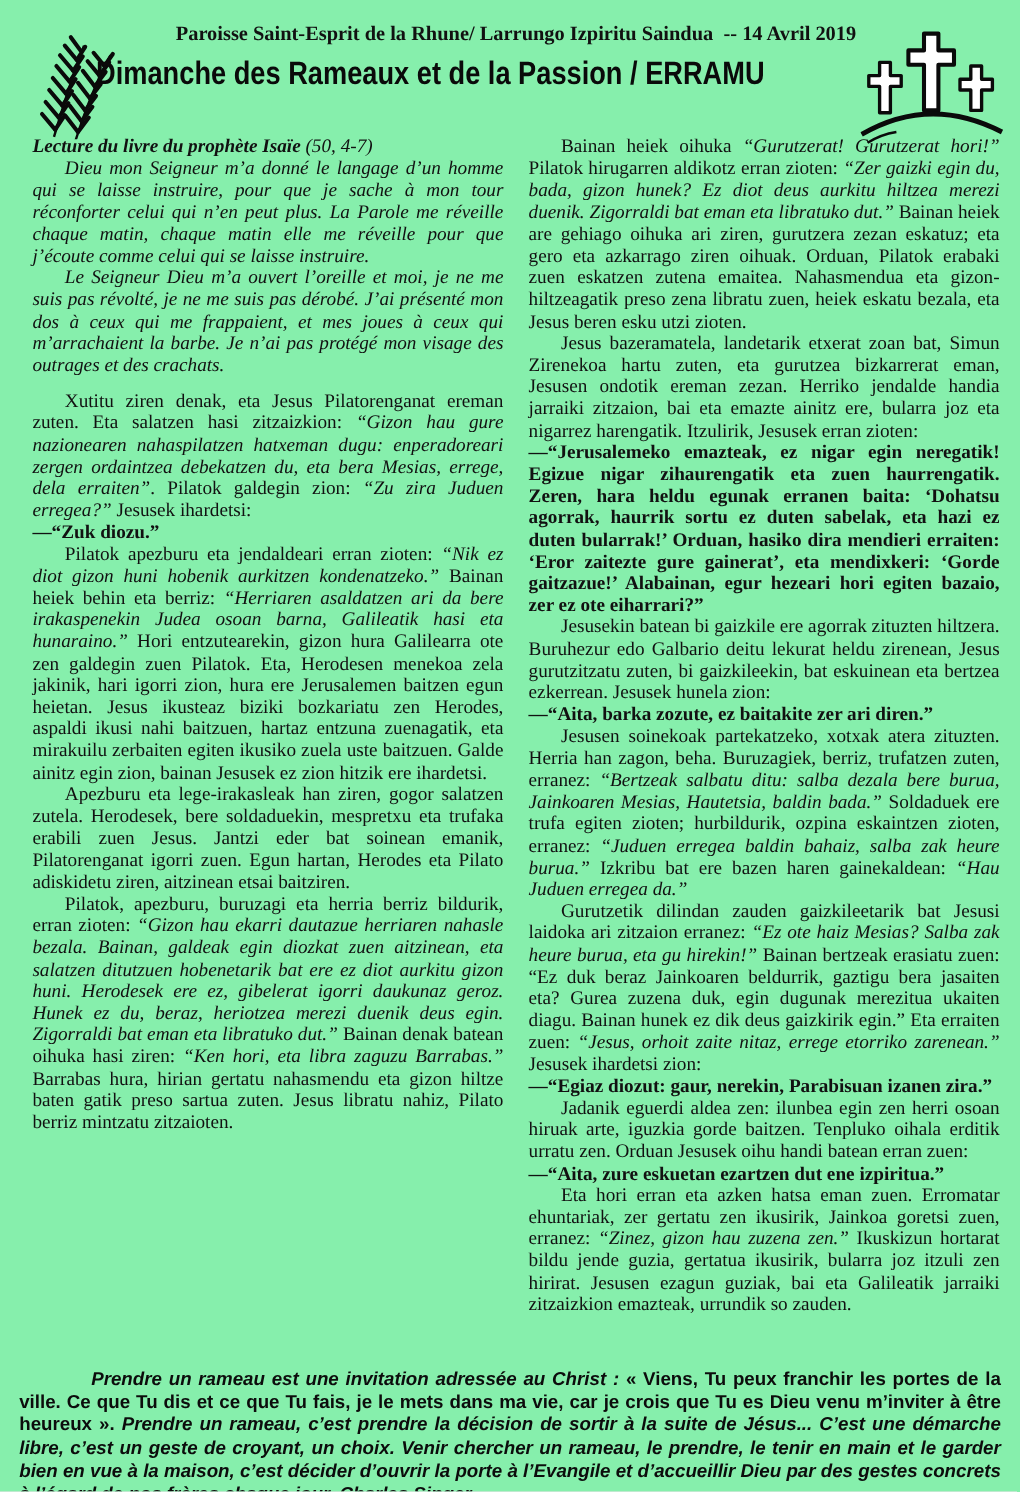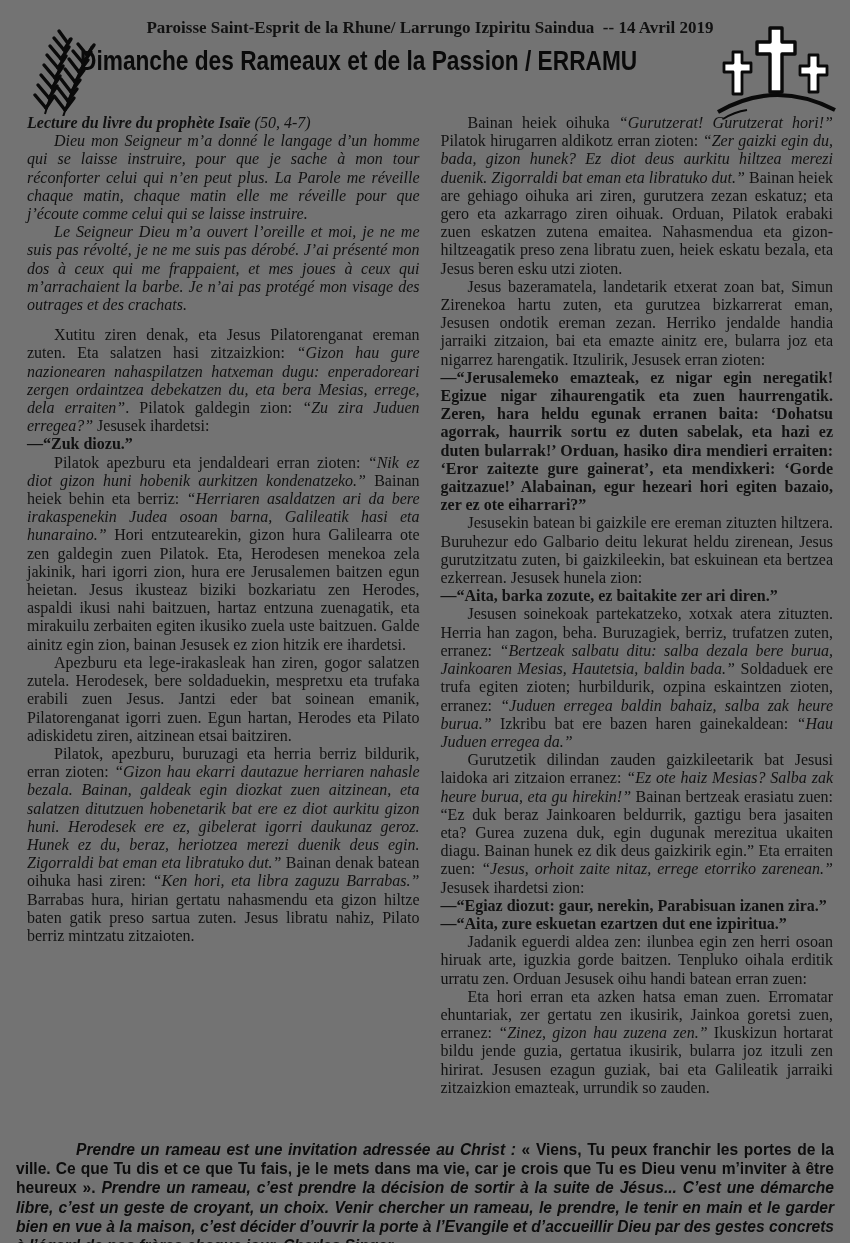--- a/index.html
+++ b/index.html
@@ -1,20 +1,20 @@
 <!DOCTYPE html>
 <html><head>
 <meta charset="utf-8">
 <style>
   html,body{margin:0;padding:0;background:#e8e8e8;}
   .page{
     position:relative;
     width:850px;height:1243px;
     margin:0 auto;
-    background:#737373;
+    background:#86efac;
     color:#111;
     box-sizing:border-box;
     padding:8px 17px 0 27px;
     font-family:"Liberation Serif", serif;
     overflow:hidden;
   }
   
   .header{position:relative;height:92px;}
   .branch{position:absolute;left:6px;top:6px;}
   .crosses{position:absolute;right:-4px;top:4px;}
@@ -143,27 +143,27 @@
         <p class="blk indent gap-top-sm"><span class="seg-n">Xutitu ziren denak, eta Jesus Pilatorenganat ereman zuten. Eta salatzen hasi zitzaizkion: </span><span class="seg-i">“Gizon hau gure nazionearen nahaspilatzen hatxeman dugu: enperadoreari zergen ordaintzea debekatzen du, eta bera Mesias, errege, dela erraiten”</span><span class="seg-n">. Pilatok galdegin zion: </span><span class="seg-i">“Zu zira Juduen erregea?”</span><span class="seg-n"> Jesusek ihardetsi:</span></p>
         <p class="blk "><span class="seg-b">—“Zuk diozu.”</span></p>
         <p class="blk indent"><span class="seg-n">Pilatok apezburu eta jendaldeari erran zioten: </span><span class="seg-i">“Nik ez diot gizon huni hobenik aurkitzen kondenatzeko.”</span><span class="seg-n"> Bainan heiek behin eta berriz: </span><span class="seg-i">“Herriaren asaldatzen ari da bere irakaspenekin Judea osoan barna, Galileatik hasi eta hunaraino.”</span><span class="seg-n"> Hori entzutearekin, gizon hura Galilearra ote zen galdegin zuen Pilatok. Eta, Herodesen menekoa zela jakinik, hari igorri zion, hura ere Jerusalemen baitzen egun heietan. Jesus ikusteaz biziki bozkariatu zen Herodes, aspaldi ikusi nahi baitzuen, hartaz entzuna zuenagatik, eta mirakuilu zerbaiten egiten ikusiko zuela uste baitzuen. Galde ainitz egin zion, bainan Jesusek ez zion hitzik ere ihardetsi.</span></p>
         <p class="blk indent"><span class="seg-n">Apezburu eta lege-irakasleak han ziren, gogor salatzen zutela. Herodesek, bere soldaduekin, mespretxu eta trufaka erabili zuen Jesus. Jantzi eder bat soinean emanik, Pilatorenganat igorri zuen. Egun hartan, Herodes eta Pilato adiskidetu ziren, aitzinean etsai baitziren.</span></p>
         <p class="blk indent"><span class="seg-n">Pilatok, apezburu, buruzagi eta herria berriz bildurik, erran zioten: </span><span class="seg-i">“Gizon hau ekarri dautazue herriaren nahasle bezala. Bainan, galdeak egin diozkat zuen aitzinean, eta salatzen ditutzuen hobenetarik bat ere ez diot aurkitu gizon huni. Herodesek ere ez, gibelerat igorri daukunaz geroz. Hunek ez du, beraz, heriotzea merezi duenik deus egin. Zigorraldi bat eman eta libratuko dut.”</span><span class="seg-n"> Bainan denak batean oihuka hasi ziren: </span><span class="seg-i">“Ken hori, eta libra zaguzu Barrabas.”</span><span class="seg-n"> Barrabas hura, hirian gertatu nahasmendu eta gizon hiltze baten gatik preso sartua zuten. Jesus libratu nahiz, Pilato berriz mintzatu zitzaioten.</span></p>
       </section>
     <section class="col">
         <p class="blk indent"><span class="seg-n">Bainan heiek oihuka </span><span class="seg-i">“Gurutzerat! Gurutzerat hori!”</span><span class="seg-n"> Pilatok hirugarren aldikotz erran zioten: </span><span class="seg-i">“Zer gaizki egin du, bada, gizon hunek? Ez diot deus aurkitu hiltzea merezi duenik. Zigorraldi bat eman eta libratuko dut.”</span><span class="seg-n"> Bainan heiek are gehiago oihuka ari ziren, gurutzera zezan eskatuz; eta gero eta azkarrago ziren oihuak. Orduan, Pilatok erabaki zuen eskatzen zutena emaitea. Nahasmendua eta gizon-hiltzeagatik preso zena libratu zuen, heiek eskatu bezala, eta Jesus beren esku utzi zioten.</span></p>
         <p class="blk indent"><span class="seg-n">Jesus bazeramatela, landetarik etxerat zoan bat, Simun Zirenekoa hartu zuten, eta gurutzea bizkarrerat eman, Jesusen ondotik ereman zezan. Herriko jendalde handia jarraiki zitzaion, bai eta emazte ainitz ere, bularra joz eta nigarrez harengatik. Itzulirik, Jesusek erran zioten:</span></p>
         <p class="blk "><span class="seg-b">—“Jerusalemeko emazteak, ez nigar egin neregatik! Egizue nigar zihaurengatik eta zuen haurrengatik. Zeren, hara heldu egunak erranen baita: ‘Dohatsu agorrak, haurrik sortu ez duten sabelak, eta hazi ez duten bularrak!’ Orduan, hasiko dira mendieri erraiten: ‘Eror zaitezte gure gainerat’, eta mendixkeri: ‘Gorde gaitzazue!’ Alabainan, egur hezeari hori egiten bazaio, zer ez ote eiharrari?”</span></p>
-        <p class="blk indent"><span class="seg-n">Jesusekin batean bi gaizkile ere ereman zituzten hiltzera. Buruhezur edo Galbario deitu lekurat heldu zirenean, Jesus gurutzitzatu zuten, bi gaizkileekin, bat eskuinean eta bertzea ezkerrean. Jesusek hunela zion:</span></p>
+        <p class="blk indent"><span class="seg-n">Jesusekin batean bi gaizkile ere agorrak zituzten hiltzera. Buruhezur edo Galbario deitu lekurat heldu zirenean, Jesus gurutzitzatu zuten, bi gaizkileekin, bat eskuinean eta bertzea ezkerrean. Jesusek hunela zion:</span></p>
         <p class="blk "><span class="seg-b">—“Aita, barka zozute, ez baitakite zer ari diren.”</span></p>
         <p class="blk indent"><span class="seg-n">Jesusen soinekoak partekatzeko, xotxak atera zituzten. Herria han zagon, beha. Buruzagiek, berriz, trufatzen zuten, erranez: </span><span class="seg-i">“Bertzeak salbatu ditu: salba dezala bere burua, Jainkoaren Mesias, Hautetsia, baldin bada.”</span><span class="seg-n"> Soldaduek ere trufa egiten zioten; hurbildurik, ozpina eskaintzen zioten, erranez: </span><span class="seg-i">“Juduen erregea baldin bahaiz, salba zak heure burua.”</span><span class="seg-n"> Izkribu bat ere bazen haren gainekaldean: </span><span class="seg-i">“Hau Juduen erregea da.”</span></p>
         <p class="blk indent"><span class="seg-n">Gurutzetik dilindan zauden gaizkileetarik bat Jesusi laidoka ari zitzaion erranez: </span><span class="seg-i">“Ez ote haiz Mesias? Salba zak heure burua, eta gu hirekin!”</span><span class="seg-n"> Bainan bertzeak erasiatu zuen: “Ez duk beraz Jainkoaren beldurrik, gaztigu bera jasaiten eta? Gurea zuzena duk, egin dugunak merezitua ukaiten diagu. Bainan hunek ez dik deus gaizkirik egin.” Eta erraiten zuen: </span><span class="seg-i">“Jesus, orhoit zaite nitaz, errege etorriko zarenean.”</span><span class="seg-n"> Jesusek ihardetsi zion:</span></p>
         <p class="blk "><span class="seg-b">—“Egiaz diozut: gaur, nerekin, Parabisuan izanen zira.”</span></p>
+        <p class="blk indent"><span class="seg-n">Jadanik eguerdi aldea zen: ilunbea egin zen herri osoan hiruak arte, iguzkia gorde baitzen. Tenpluko oihala erditik urratu zen. Orduan Jesusek oihu handi batean erran zuen:</span></p>
         <p class="blk "><span class="seg-b">—“Aita, zure eskuetan ezartzen dut ene izpiritua.”</span></p>
-        <p class="blk indent"><span class="seg-n">Jadanik eguerdi aldea zen: ilunbea egin zen herri osoan hiruak arte, iguzkia gorde baitzen. Tenpluko oihala erditik urratu zen. Orduan Jesusek oihu handi batean erran zuen:</span></p>
         <p class="blk indent"><span class="seg-n">Eta hori erran eta azken hatsa eman zuen. Erromatar ehuntariak, zer gertatu zen ikusirik, Jainkoa goretsi zuen, erranez: </span><span class="seg-i">“Zinez, gizon hau zuzena zen.”</span><span class="seg-n"> Ikuskizun hortarat bildu jende guzia, gertatua ikusirik, bularra joz itzuli zen hirirat. Jesusen ezagun guziak, bai eta Galileatik jarraiki zitzaizkion emazteak, urrundik so zauden.</span></p>
       </section>
   </main>
 
   <footer class="footer">
       <p class="blk "><span class="seg-i">Prendre un rameau est une invitation adressée au Christ : </span><span class="seg-n">« Viens, Tu peux franchir les portes de la ville. Ce que Tu dis et ce que Tu fais, je le mets dans ma vie, car je crois que Tu es Dieu venu m’inviter à être heureux ».</span><span class="seg-i"> Prendre un rameau, c’est prendre la décision de sortir à la suite de Jésus... C’est une démarche libre, c’est un geste de croyant, un choix. Venir chercher un rameau, le prendre, le tenir en main et le garder bien en vue à la maison, c’est décider d’ouvrir la porte à l’Evangile et d’accueillir Dieu par des gestes concrets à l’égard de nos frères chaque jour. Charles Singer</span></p>
     </footer>
 
 </div>
 

